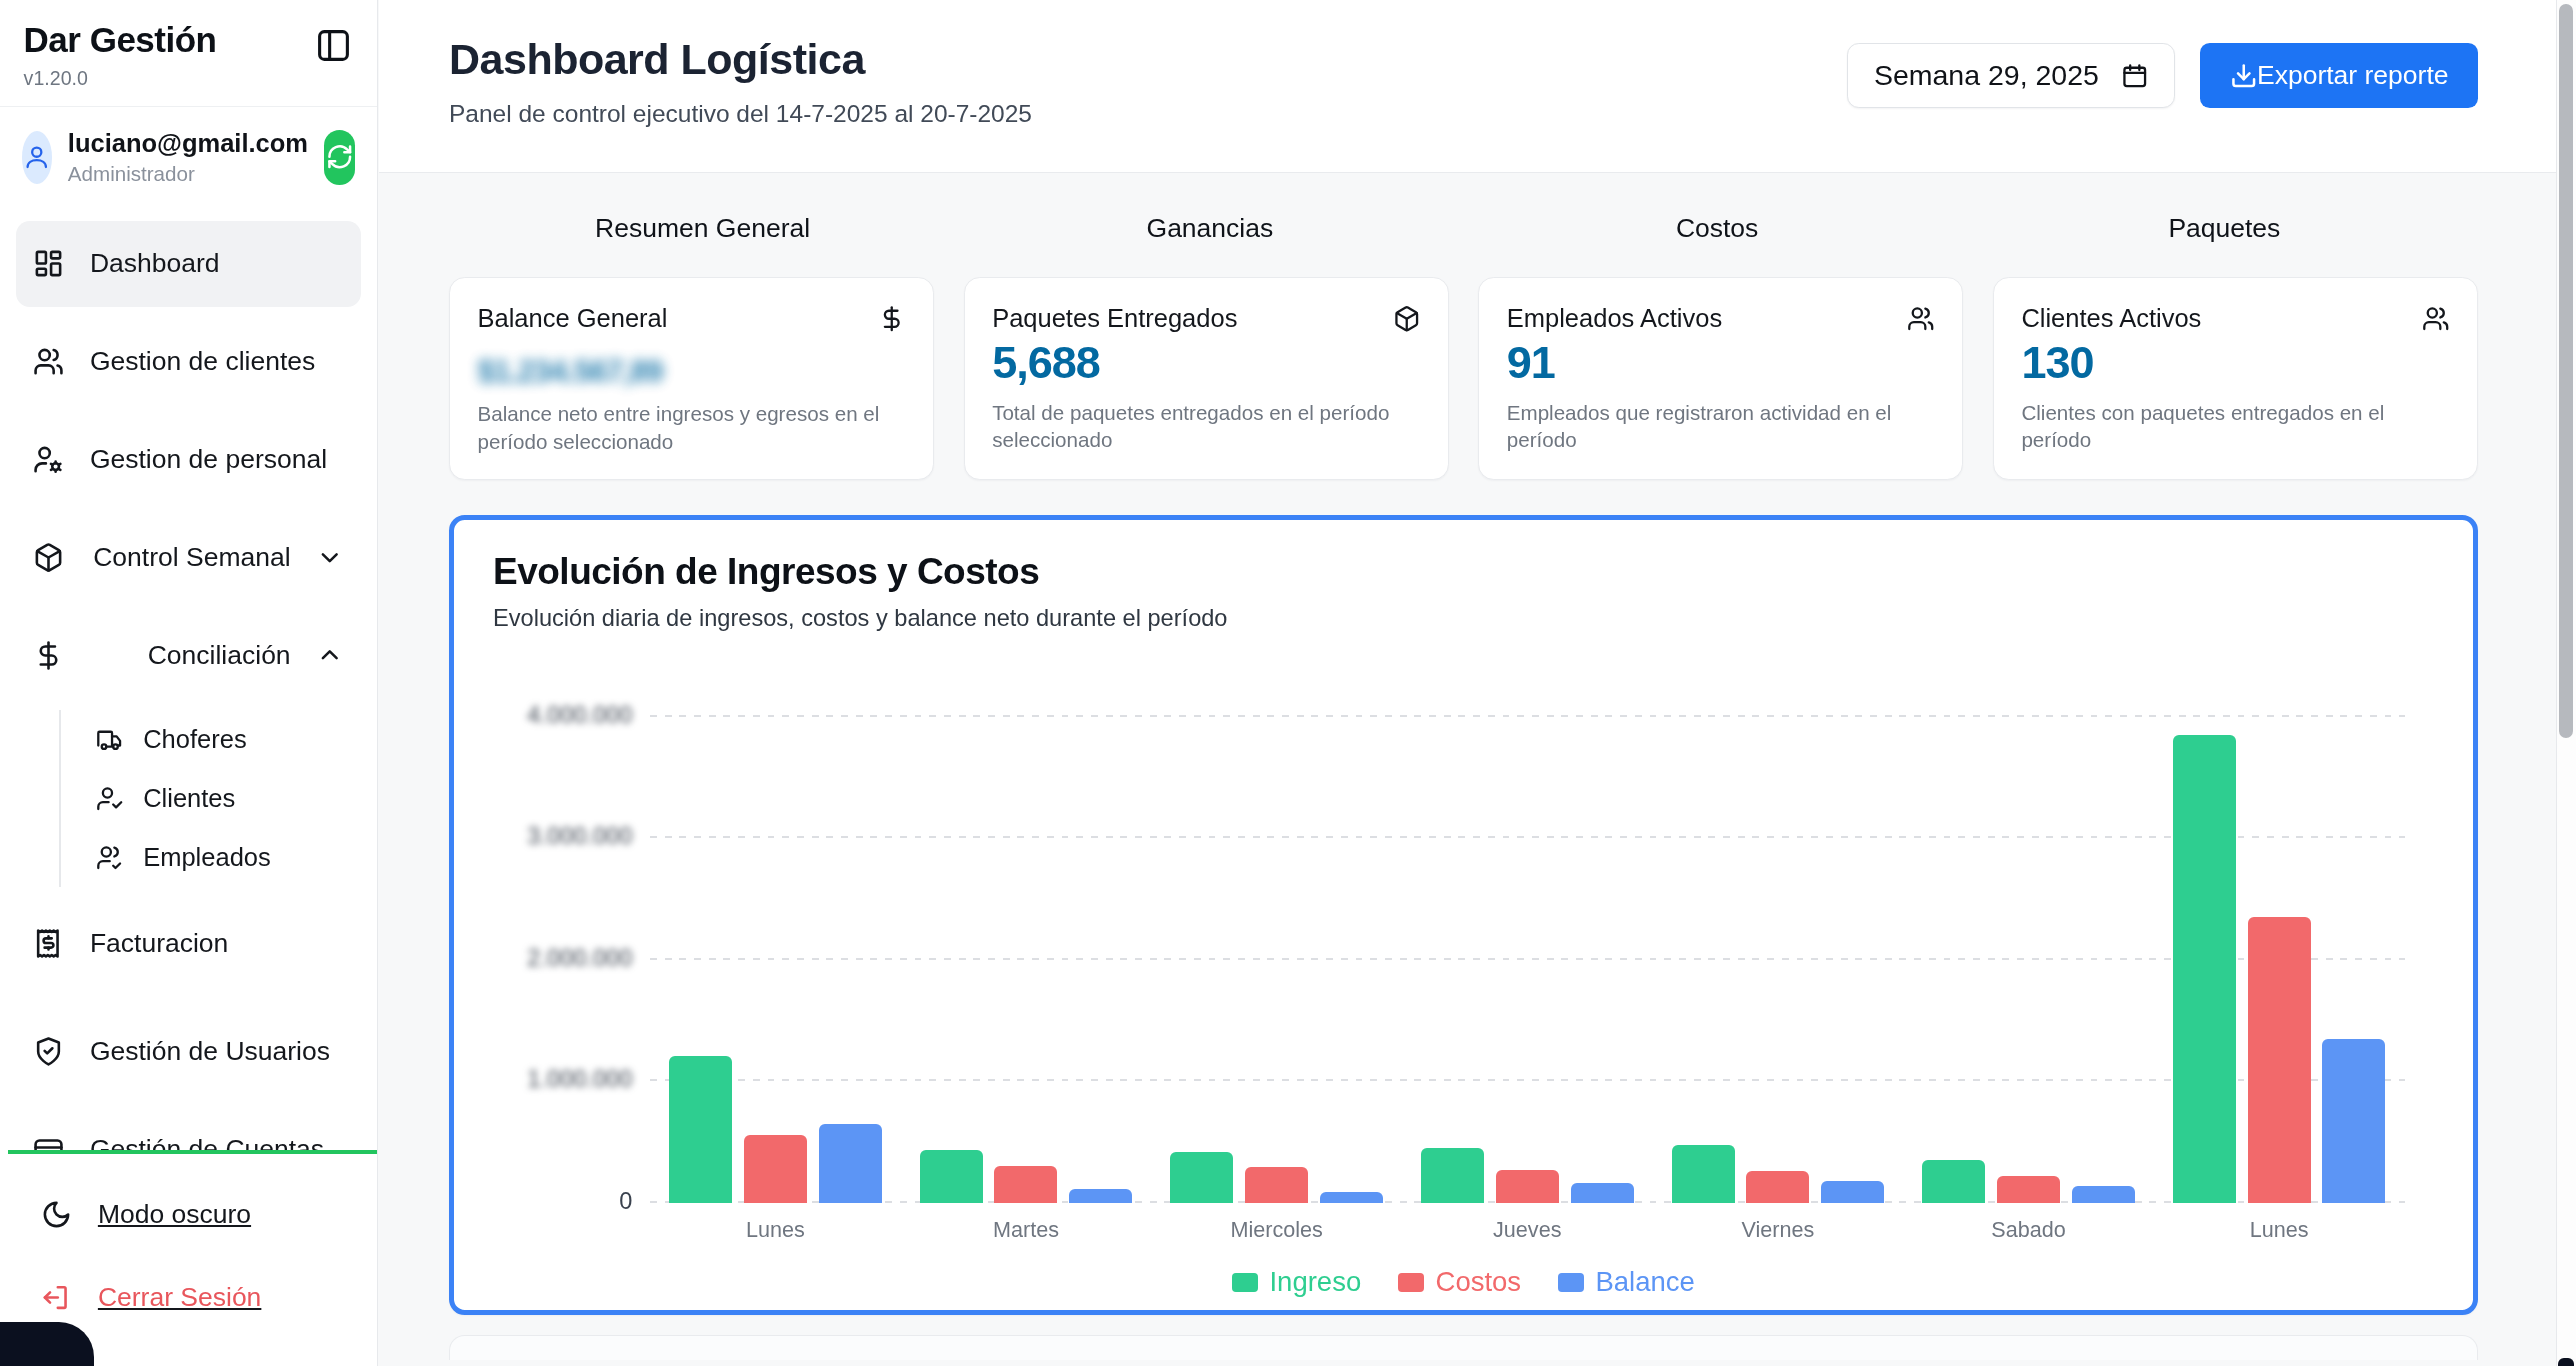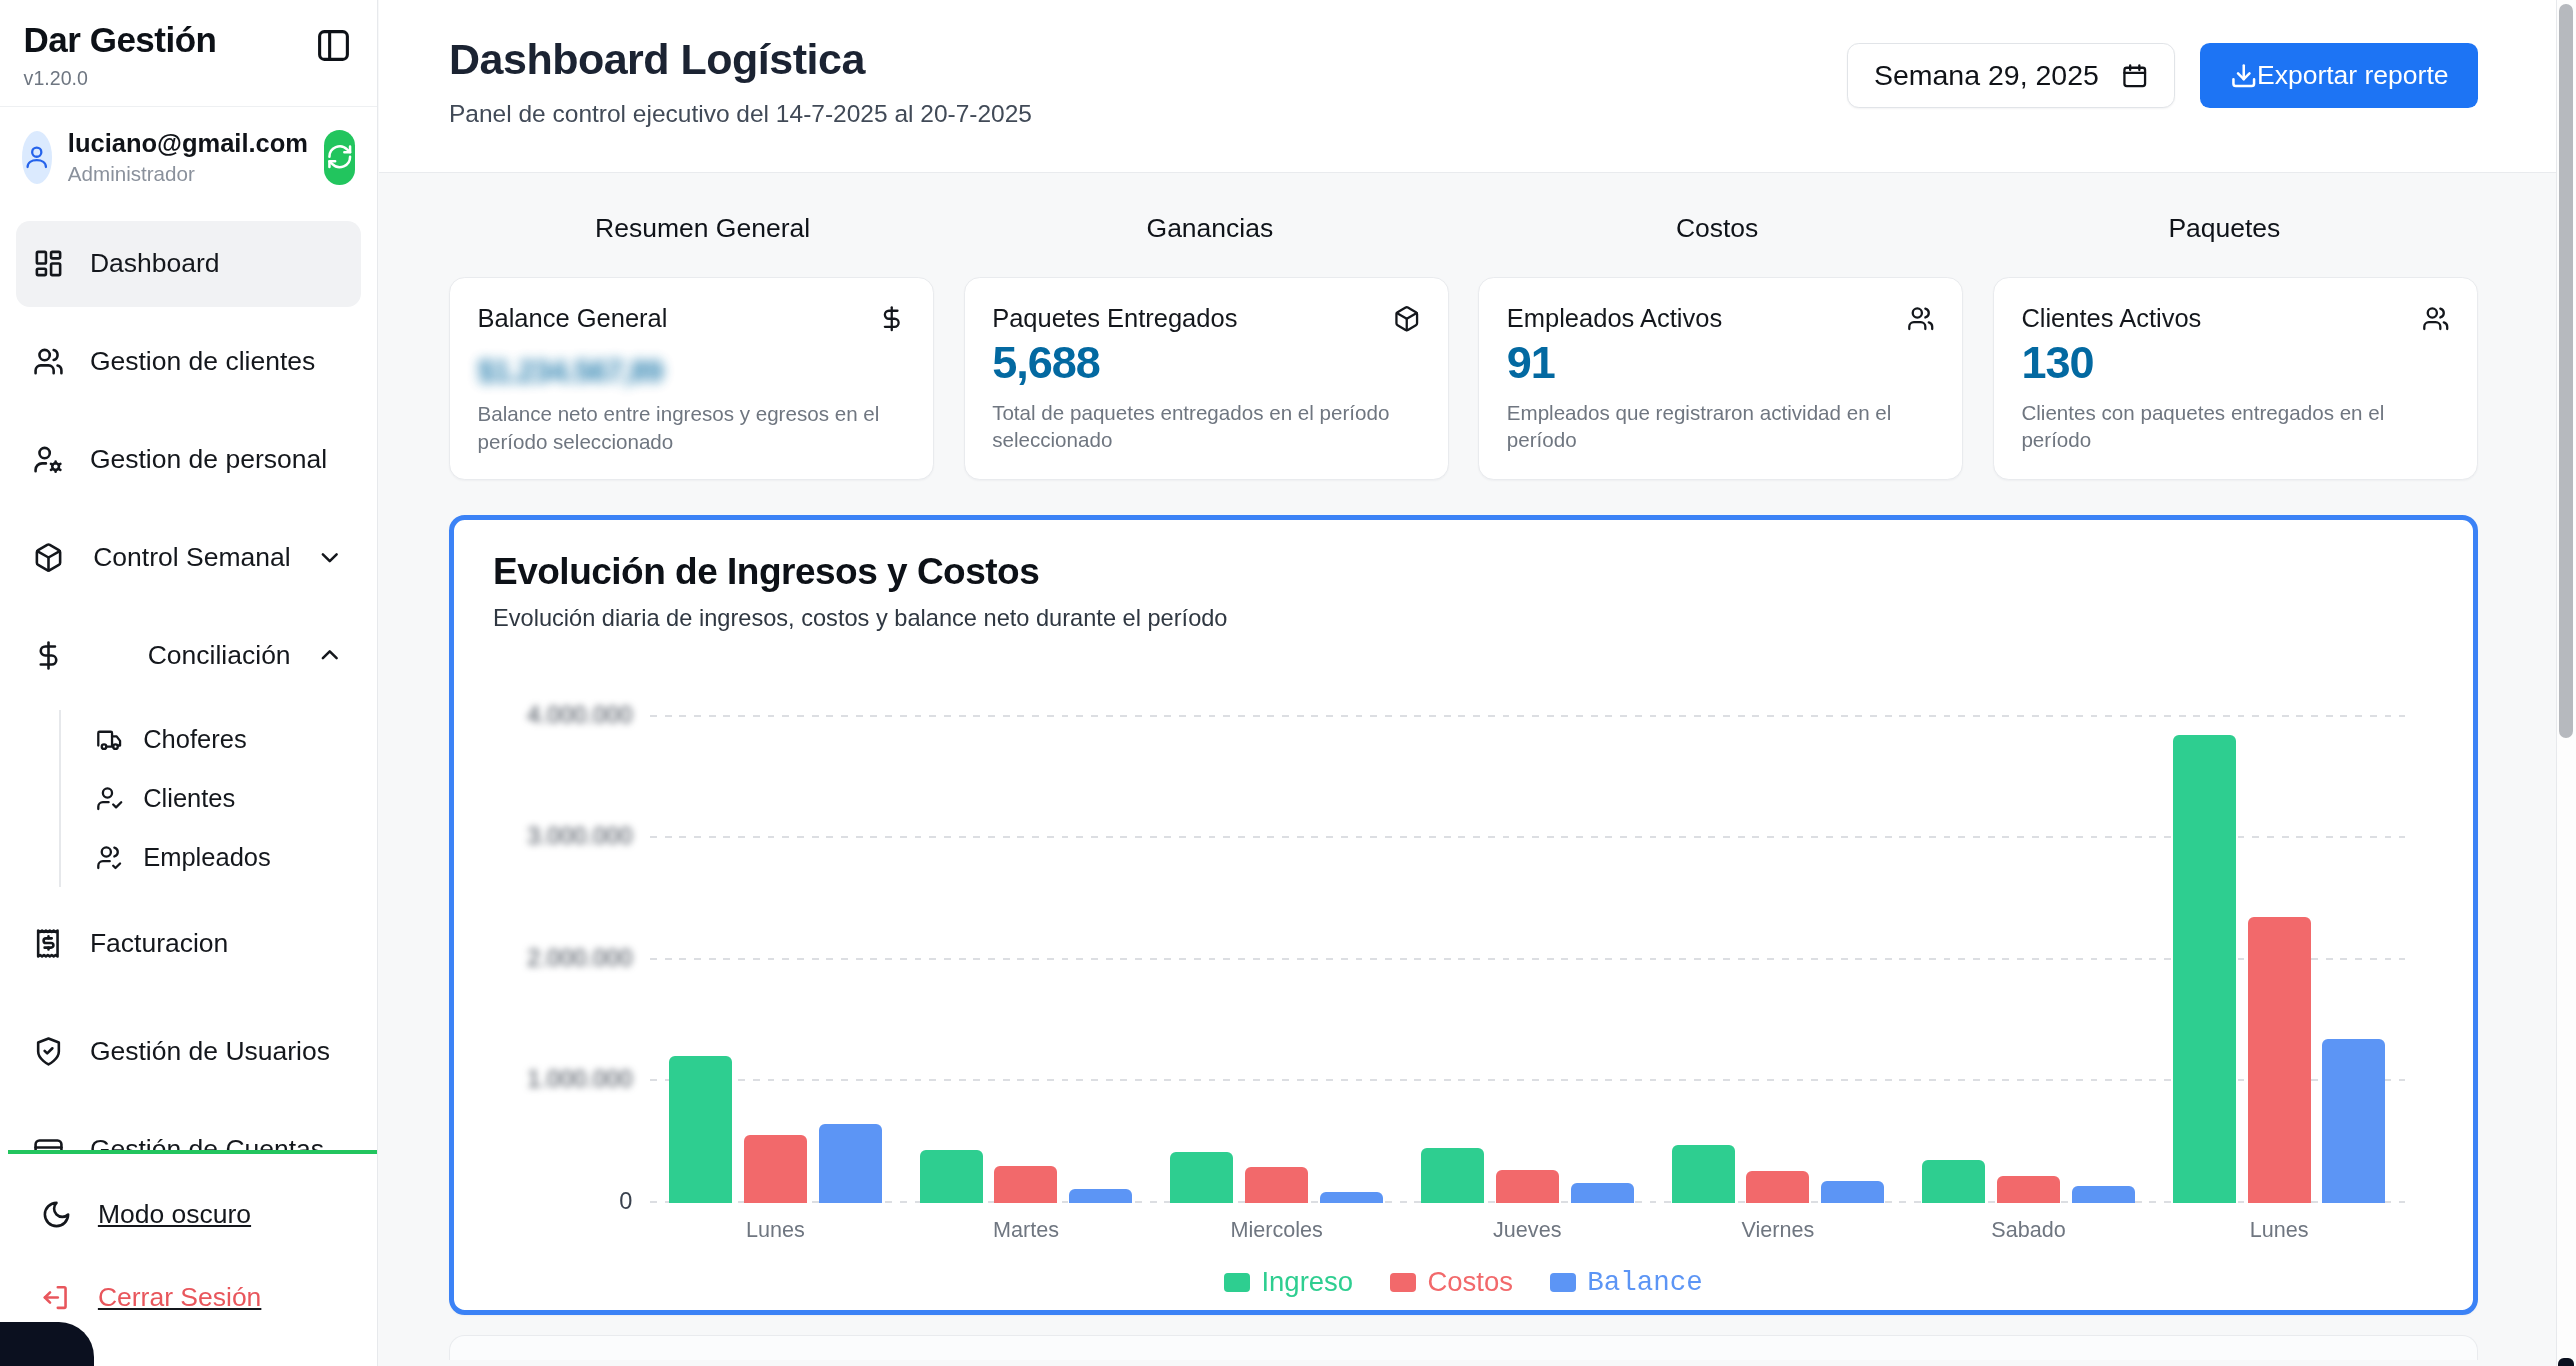--- a/index.html
+++ b/index.html
@@ -428,21 +428,21 @@
         </div>
       <div class="legend">
           <div class="legend-item" style="color: rgb(46, 206, 144);">
             <span class="legend-swatch" style="background: rgb(46, 206, 144);"></span>
             <span>Ingreso</span>
           </div>
           <div class="legend-item" style="color: rgb(242, 105, 107);">
             <span class="legend-swatch" style="background: rgb(242, 105, 107);"></span>
             <span>Costos</span>
           </div>
-          <div class="legend-item" style="color: rgb(92, 149, 245); font-family: Liberation Mono, monospace;">
+          <div class="legend-item" style="color: rgb(92, 149, 245);">
             <span class="legend-swatch" style="background: rgb(92, 149, 245);"></span>
             <span>Balance</span>
           </div>
         </div>
     </div>
 
     <div class="next-card"></div>
   </div>
 </main>
 

